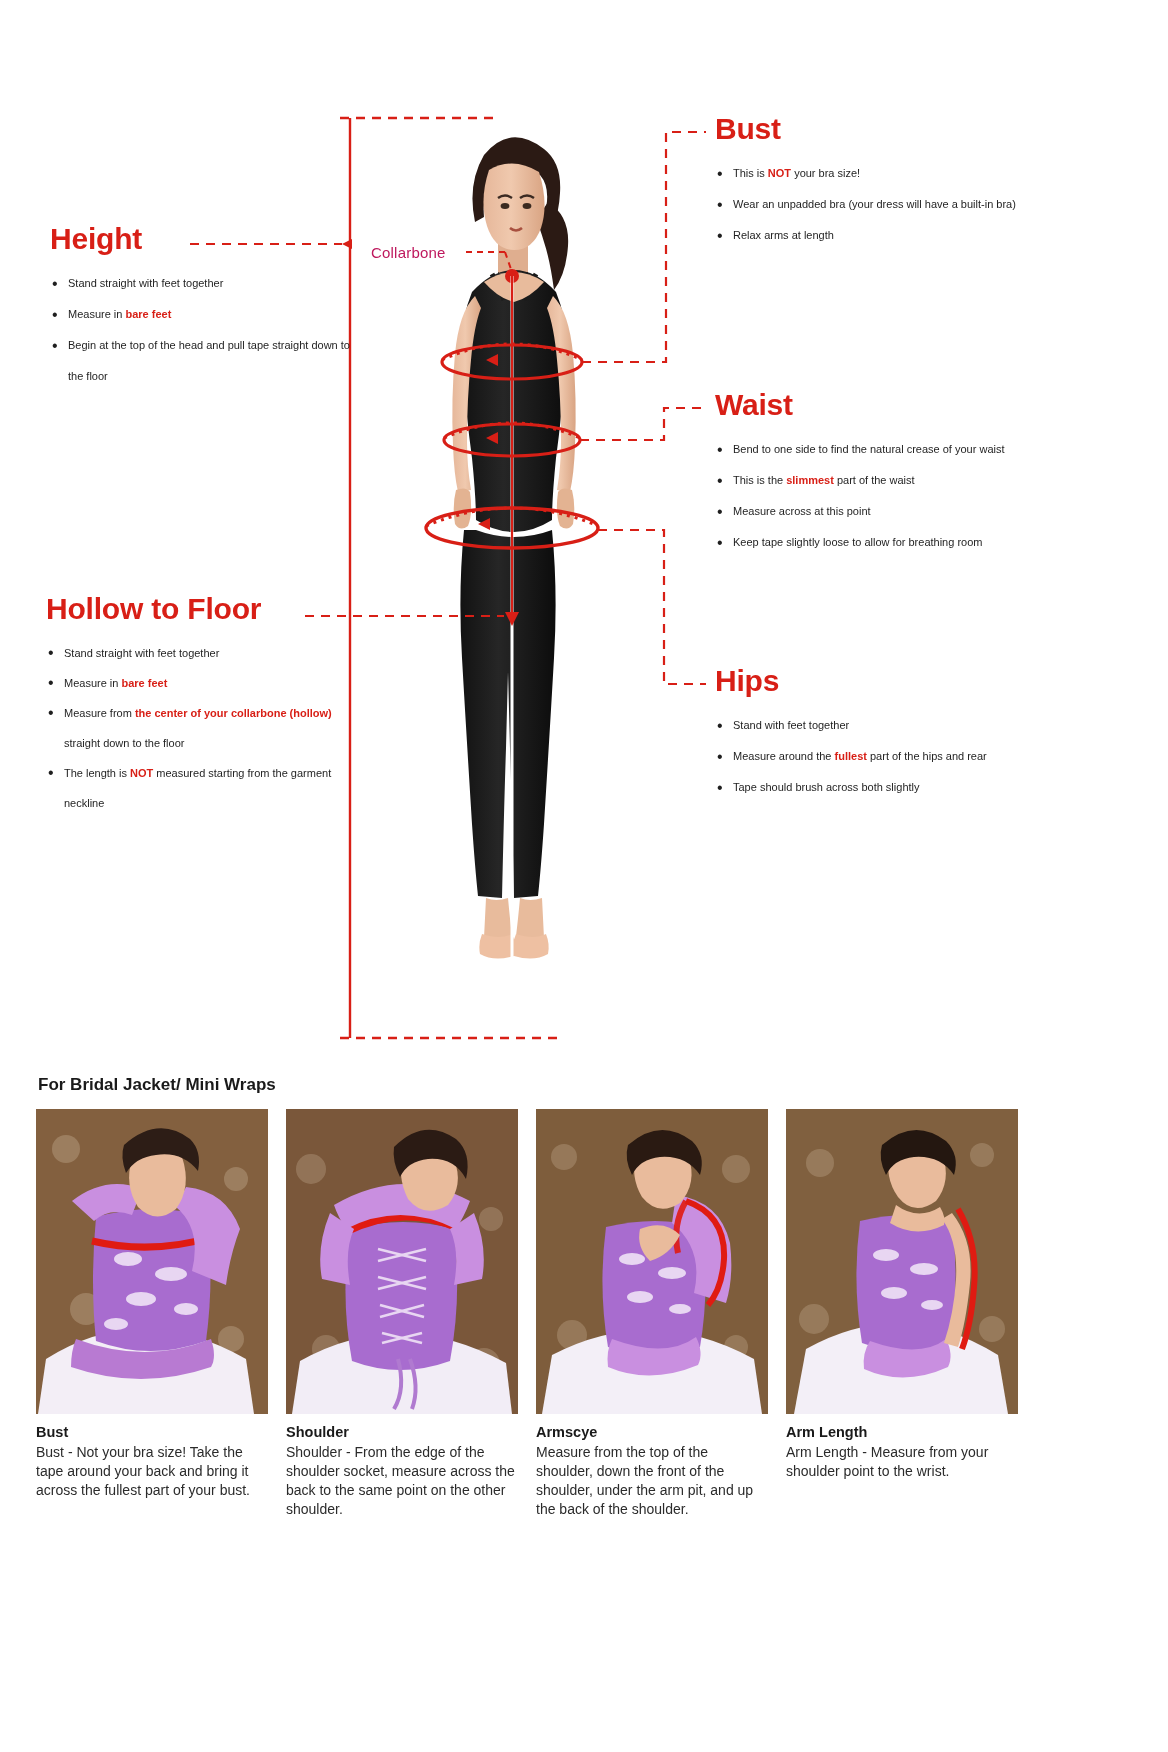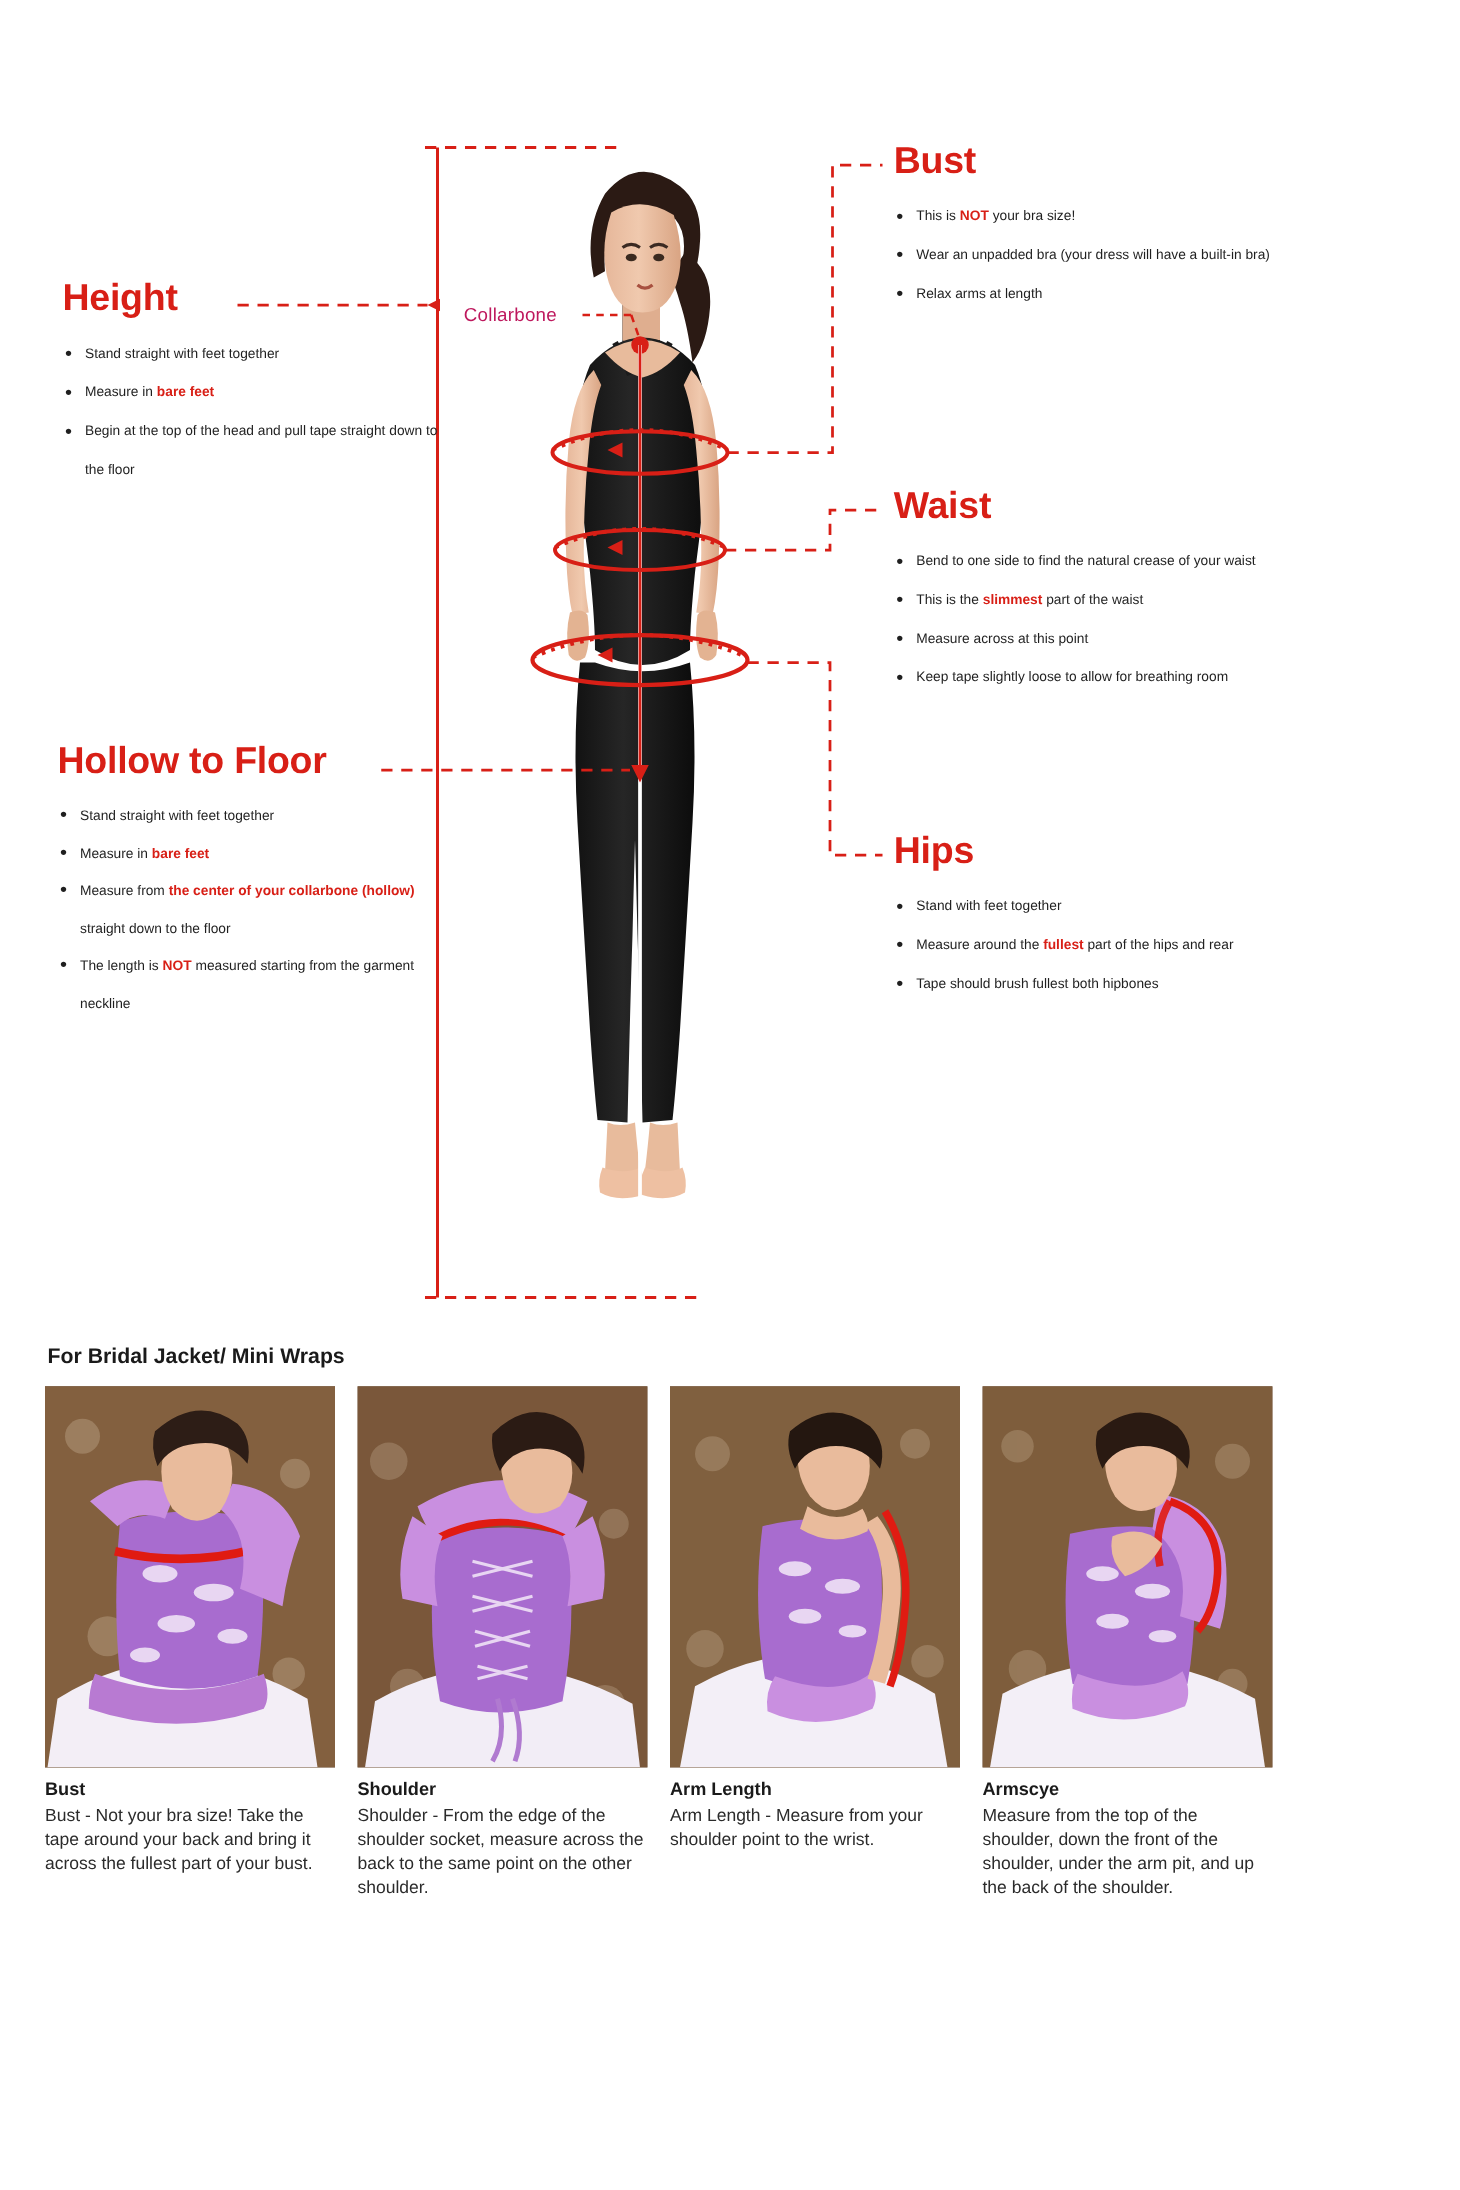--- a/index.html
+++ b/index.html
@@ -296,21 +296,21 @@
           <li><span>Measure across at this point</span></li>
           <li><span>Keep tape slightly loose to allow for breathing room</span></li>
         </ul>
     </div>
 
     <div class="blk-hips">
       <h2 class="section-title">Hips</h2>
       <ul class="bullets">
           <li><span>Stand with feet together</span></li>
           <li><span>Measure around the </span><span class="bold-red">fullest</span><span> part of the hips and rear</span></li>
-          <li><span>Tape should brush fullest both hipbones</span></li>
+          <li><span>Tape should brush across both slightly</span></li>
         </ul>
     </div>
   </div>
 
   <div class="bottom">
     <div class="bottom-title">For Bridal Jacket/ Mini Wraps</div>
     <div class="cards">
 
       <div class="card">
         <div class="card-photo">
@@ -386,20 +386,55 @@
             <path d="M108 38 q30 -30 62 -8 q16 14 10 40 q-12 -22 -38 -20 q-20 2 -28 18 q-8 -16 -6 -30 z" fill="#2b1b14"></path>
           </svg>
         </div>
         <div class="card-caption-title">Shoulder</div>
         <p class="card-caption-text">Shoulder - From the edge of the shoulder socket, measure across the back to the same point on the other shoulder.</p>
       </div>
 
       <div class="card">
         <div class="card-photo">
           <svg width="232" height="305" viewBox="0 0 232 305" xmlns="http://www.w3.org/2000/svg">
+            <rect width="232" height="305" fill="#7e5d3c"></rect>
+            <g opacity="0.22" fill="#ead9c0">
+              <circle cx="28" cy="48" r="13"></circle>
+                <circle cx="200" cy="60" r="14"></circle>
+              <circle cx="36" cy="226" r="15"></circle>
+                <circle cx="200" cy="238" r="12"></circle>
+            </g>
+            <path d="M16 246 q100 -52 202 4 l8 55 H6 z" fill="#f3eff7"></path>
+            <path d="M70 118 q50 -12 96 0 q8 62 -2 120 q-48 16 -92 0 q-10 -58 -2 -120 z" fill="#a86ccf"></path>
+            <g fill="#efe2f6" opacity="0.9">
+              <ellipse cx="96" cy="150" rx="13" ry="6"></ellipse>
+                <ellipse cx="136" cy="164" rx="14" ry="6"></ellipse>
+              <ellipse cx="104" cy="188" rx="13" ry="6"></ellipse>
+                <ellipse cx="144" cy="200" rx="11" ry="5"></ellipse>
+            </g>
+            <path d="M76 230 q54 20 84 -2 q8 16 2 28 q-48 20 -90 2 q-2 -16 4 -28 z" fill="#c98fe0"></path>
+
+            <path d="M140 86 q44 6 54 48 q4 34 -4 60 l-32 -10 q10 -44 -22 -70 z" fill="#c98fe0"></path>
+
+            <path d="M150 92 q40 14 38 58 q-2 30 -16 46" stroke="#e01b12" stroke-width="6" fill="none"></path>
+            <path d="M150 92 q-14 24 -8 52" stroke="#e01b12" stroke-width="6" fill="none" opacity="0.9"></path>
+
+            <path d="M104 120 q24 -10 40 6 q-10 20 -30 26 q-14 -14 -10 -32 z" fill="#e9bb9c"></path>
+
+            <path d="M100 44 q30 -20 52 2 q10 28 -8 48 q-22 14 -38 -6 q-12 -20 -6 -44 z" fill="#e9bb9c"></path>
+            <path d="M92 36 q32 -28 64 -4 q14 14 8 34 q-14 -20 -40 -18 q-20 2 -28 18 q-8 -16 -4 -30 z" fill="#2a1a12"></path>
+          </svg>
+        </div>
+        <div class="card-caption-title">Armscye</div>
+        <p class="card-caption-text">Measure from the top of the shoulder, down the front of the shoulder, under the arm pit, and up the back of the shoulder.</p>
+      </div>
+
+      <div class="card">
+        <div class="card-photo">
+          <svg width="232" height="305" viewBox="0 0 232 305" xmlns="http://www.w3.org/2000/svg">
             <rect width="232" height="305" fill="#80603f"></rect>
             <g opacity="0.22" fill="#e9d8bf">
               <circle cx="34" cy="54" r="14"></circle>
                 <circle cx="196" cy="46" r="12"></circle>
               <circle cx="28" cy="210" r="15"></circle>
                 <circle cx="206" cy="220" r="13"></circle>
             </g>
             <path d="M20 240 q96 -54 192 6 l10 59 H8 z" fill="#f3eff7"></path>
 
             <path d="M74 112 q48 -12 92 0 q8 62 -2 122 q-46 16 -88 0 q-10 -60 -2 -122 z" fill="#a86ccf"></path>
@@ -417,50 +452,15 @@
 
             <path d="M104 44 q30 -20 52 0 q10 28 -6 48 q-22 16 -38 -4 q-14 -20 -8 -44 z" fill="#e9bb9c"></path>
             <path d="M96 36 q32 -28 64 -4 q14 14 8 34 q-14 -20 -40 -18 q-20 2 -28 18 q-8 -16 -4 -30 z" fill="#241710"></path>
             <path d="M110 96 q22 16 44 2 q6 10 4 18 q-28 14 -54 -2 z" fill="#e9bb9c"></path>
           </svg>
         </div>
         <div class="card-caption-title">Arm Length</div>
         <p class="card-caption-text">Arm Length - Measure from your shoulder point to the wrist.</p>
       </div>
 
-      <div class="card">
-        <div class="card-photo">
-          <svg width="232" height="305" viewBox="0 0 232 305" xmlns="http://www.w3.org/2000/svg">
-            <rect width="232" height="305" fill="#7e5d3c"></rect>
-            <g opacity="0.22" fill="#ead9c0">
-              <circle cx="28" cy="48" r="13"></circle>
-                <circle cx="200" cy="60" r="14"></circle>
-              <circle cx="36" cy="226" r="15"></circle>
-                <circle cx="200" cy="238" r="12"></circle>
-            </g>
-            <path d="M16 246 q100 -52 202 4 l8 55 H6 z" fill="#f3eff7"></path>
-            <path d="M70 118 q50 -12 96 0 q8 62 -2 120 q-48 16 -92 0 q-10 -58 -2 -120 z" fill="#a86ccf"></path>
-            <g fill="#efe2f6" opacity="0.9">
-              <ellipse cx="96" cy="150" rx="13" ry="6"></ellipse>
-                <ellipse cx="136" cy="164" rx="14" ry="6"></ellipse>
-              <ellipse cx="104" cy="188" rx="13" ry="6"></ellipse>
-                <ellipse cx="144" cy="200" rx="11" ry="5"></ellipse>
-            </g>
-            <path d="M76 230 q54 20 84 -2 q8 16 2 28 q-48 20 -90 2 q-2 -16 4 -28 z" fill="#c98fe0"></path>
-
-            <path d="M140 86 q44 6 54 48 q4 34 -4 60 l-32 -10 q10 -44 -22 -70 z" fill="#c98fe0"></path>
-
-            <path d="M150 92 q40 14 38 58 q-2 30 -16 46" stroke="#e01b12" stroke-width="6" fill="none"></path>
-            <path d="M150 92 q-14 24 -8 52" stroke="#e01b12" stroke-width="6" fill="none" opacity="0.9"></path>
-
-            <path d="M104 120 q24 -10 40 6 q-10 20 -30 26 q-14 -14 -10 -32 z" fill="#e9bb9c"></path>
-
-            <path d="M100 44 q30 -20 52 2 q10 28 -8 48 q-22 14 -38 -6 q-12 -20 -6 -44 z" fill="#e9bb9c"></path>
-            <path d="M92 36 q32 -28 64 -4 q14 14 8 34 q-14 -20 -40 -18 q-20 2 -28 18 q-8 -16 -4 -30 z" fill="#2a1a12"></path>
-          </svg>
-        </div>
-        <div class="card-caption-title">Armscye</div>
-        <p class="card-caption-text">Measure from the top of the shoulder, down the front of the shoulder, under the arm pit, and up the back of the shoulder.</p>
-      </div>
-
     </div>
   </div>
 </div>
 
 </body></html>

